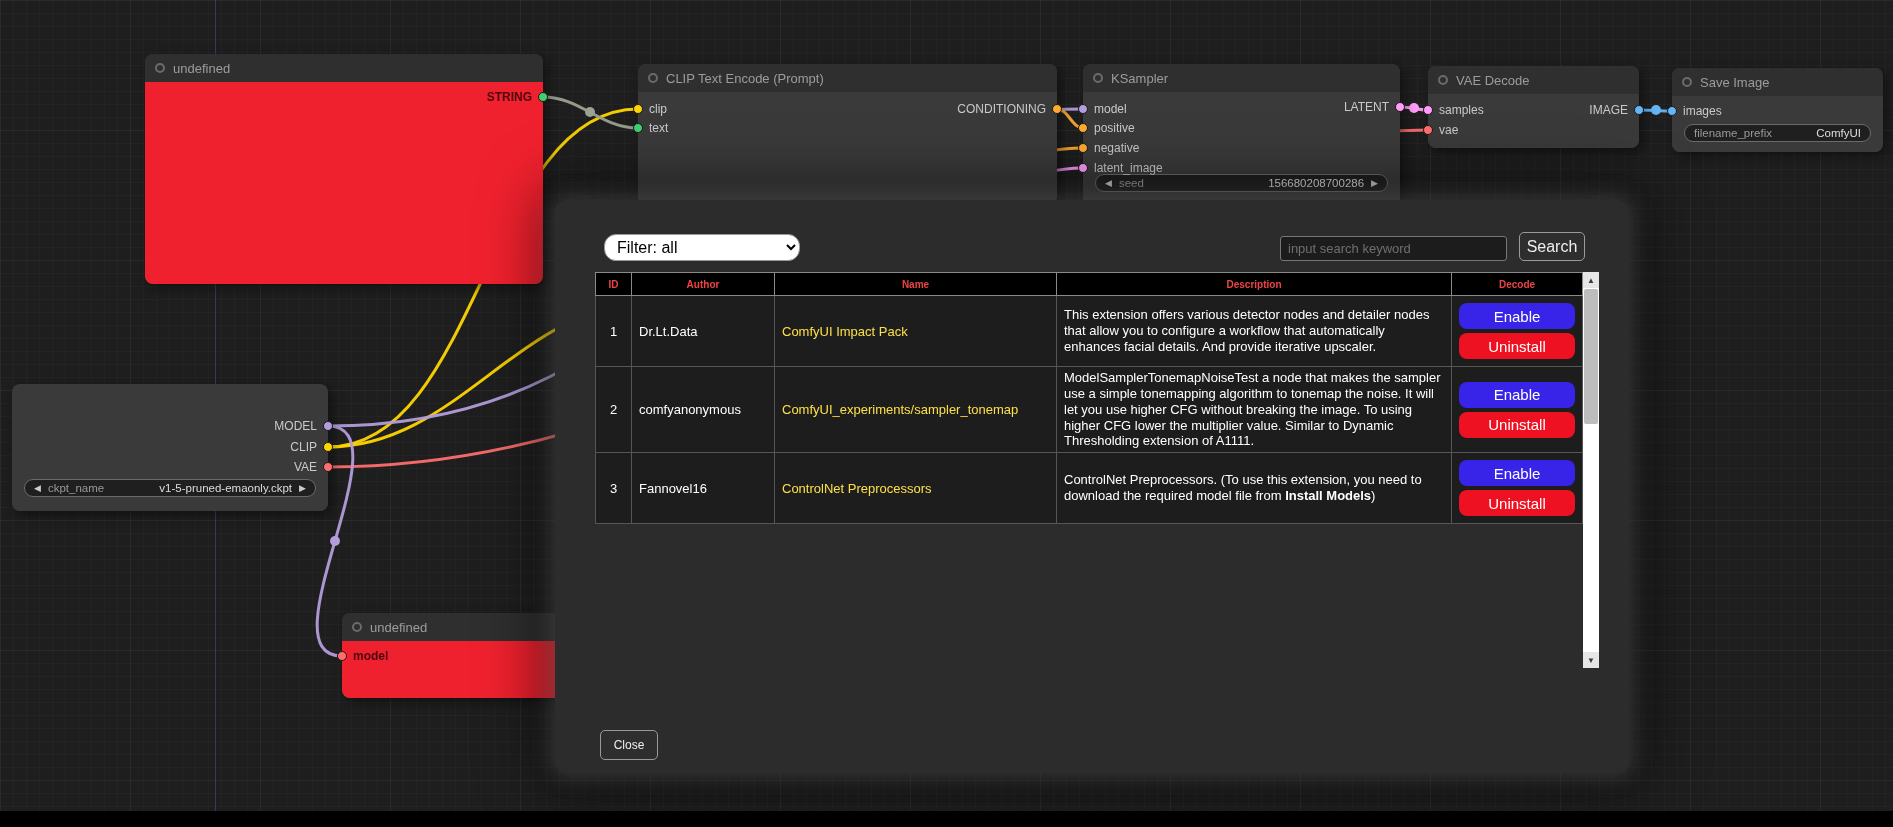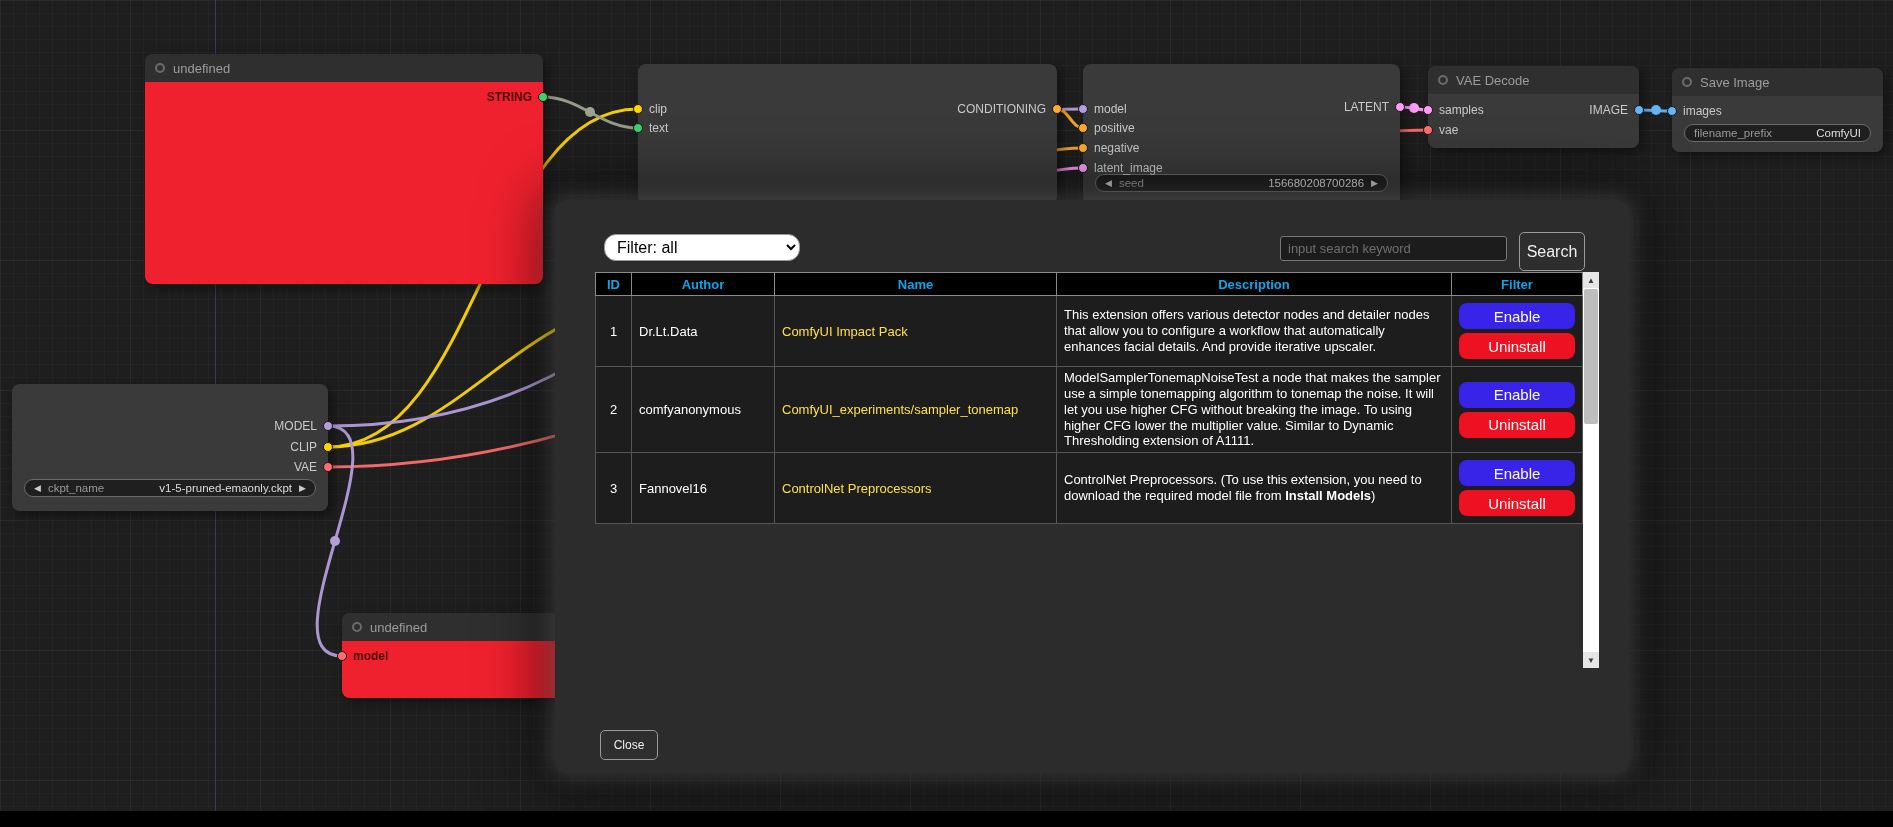--- a/index.html
+++ b/index.html
@@ -34,24 +34,24 @@
   .widget{position:absolute; display:flex; align-items:center; gap:7px; background:#1f1f1f; border:1px solid #6a6a6a; border-radius:9px; height:18px; padding:0 9px; font-size:11.5px; color:#aaa;}
   .warrow{font-size:9px; color:#ccc; flex:0 0 auto;}
   .wlabel{color:#999; white-space:nowrap;}
   .wvalue{margin-left:auto; color:#ddd; white-space:nowrap;}
 
   #dialog{position:absolute; left:555px; top:200px; width:1074px; height:573px; background:#2c2c2c; border-radius:12px; z-index:10;
     box-shadow:0 0 22px 4px rgba(170,170,170,0.25), 0 0 60px 14px rgba(0,0,0,0.55);}
   #filter-select{position:absolute; left:49px; top:34px; width:196px; height:27px; border-radius:12px; border:1px solid #999; background:#fff; color:#000; font-size:16px; padding:0 8px;}
   #search-input{position:absolute; left:725px; top:36px; width:227px; height:25px; background:#1c1c1c; border:1px solid #777; border-radius:3px; color:#ccc; font-size:13px; padding:0 7px;}
   #search-input::placeholder{color:#6f6f6f;}
-  #search-btn{position:absolute; left:964px; top:32px; width:66px; height:39px; background:#2e2e2e; border:1px solid #9a9a9a; border-radius:5px; color:#eee; font-size:16px; cursor:pointer;}
+  #search-btn{position:absolute; left:964px; top:32px; width:66px; height:29px; background:#2e2e2e; border:1px solid #9a9a9a; border-radius:5px; color:#eee; font-size:16px; cursor:pointer;}
   #table-area{position:absolute; left:40px; top:72px; width:1003px; height:396px; display:flex; align-items:flex-start;}
   #ext-table{border-collapse:collapse; width:987px; table-layout:fixed; background:#1d1d1d;}
-  #ext-table th{background:#000; color:#0ea5e9; font-size:13px; font-weight:bold; border:1px solid #8a8a8a; height:23px; padding:0 4px;}
+  #ext-table th{background:#000; color:#ef4444; font-size:10px; font-weight:bold; border:1px solid #8a8a8a; height:23px; padding:0 4px;}
   #ext-table td{border:1px solid #565656; color:#fff; font-size:13px; padding:3px 7px; vertical-align:middle;}
   td.c-id{text-align:center;}
   td.c-name .namelink{font-weight:normal; color:#fde047; cursor:pointer;}
   td.c-desc{font-size:12.5px; line-height:1.22;}
   td.c-install{text-align:center; padding:4px 12px;}
   .btn-enable,.btn-uninstall{display:block; width:100%; height:26px; margin:4px 0; color:#fff; border:none; border-radius:8px; font-size:15px; cursor:pointer; font-family:"Liberation Sans",sans-serif;}
   .btn-enable{background:#3823e9;}
   .btn-uninstall{background:#ee1122;}
   #scrollbar{width:16px; height:396px; background:#fff; position:relative; flex:0 0 auto;}
   .sb-arrow{position:absolute; left:0; width:16px; height:16px; background:#e6e6e6; color:#3a3a3a; font-size:8px; display:flex; align-items:center; justify-content:center; cursor:pointer;}
@@ -90,36 +90,44 @@
       <span>undefined</span>
     </div>
     <div class="nbody red"></div>
     <div class="port out" style="top:36px;">
       <span class="pdot" style="background:#3fd06f;"></span>
       <span class="plabel dark-label">STRING</span>
     </div>
   </div>
 
   <div class="node" style="left:638px; top:64px; width:419px; height:140px;">
+    <div class="ntitle">
+      <span class="tdot"></span>
+      <span>CLIP Text Encode (Prompt)</span>
+    </div>
     <div class="nbody"></div>
     <div class="port in" style="top:38px;">
       <span class="pdot" style="background:#FFD500;"></span>
       <span class="plabel">clip</span>
     </div>
     <div class="port in" style="top:57px;">
       <span class="pdot" style="background:#3fd06f;"></span>
       <span class="plabel">text</span>
     </div>
     <div class="port out" style="top:38px;">
       <span class="pdot" style="background:#FFA931;"></span>
       <span class="plabel">CONDITIONING</span>
     </div>
   </div>
 
   <div class="node" style="left:1083px; top:64px; width:317px; height:150px;">
+    <div class="ntitle">
+      <span class="tdot"></span>
+      <span>KSampler</span>
+    </div>
     <div class="nbody"></div>
     <div class="port in" style="top:38px;">
       <span class="pdot" style="background:#B39DDB;"></span>
       <span class="plabel">model</span>
     </div>
     <div class="port in" style="top:57px;">
       <span class="pdot" style="background:#FFA931;"></span>
       <span class="plabel">positive</span>
     </div>
     <div class="port in" style="top:77px;">
@@ -227,21 +235,21 @@
             <col style="width:282px">
             <col style="width:395px">
             <col style="width:131px">
         </colgroup>
         <thead>
           <tr>
             <th>ID</th>
             <th>Author</th>
             <th>Name</th>
             <th>Description</th>
-            <th>Filter</th>
+            <th>Decode</th>
           </tr>
         </thead>
         <tbody>
           <tr>
             <td class="c-id">1</td>
             <td>Dr.Lt.Data</td>
             <td class="c-name">
               <span class="namelink">ComfyUI Impact Pack</span>
             </td>
             <td class="c-desc">

